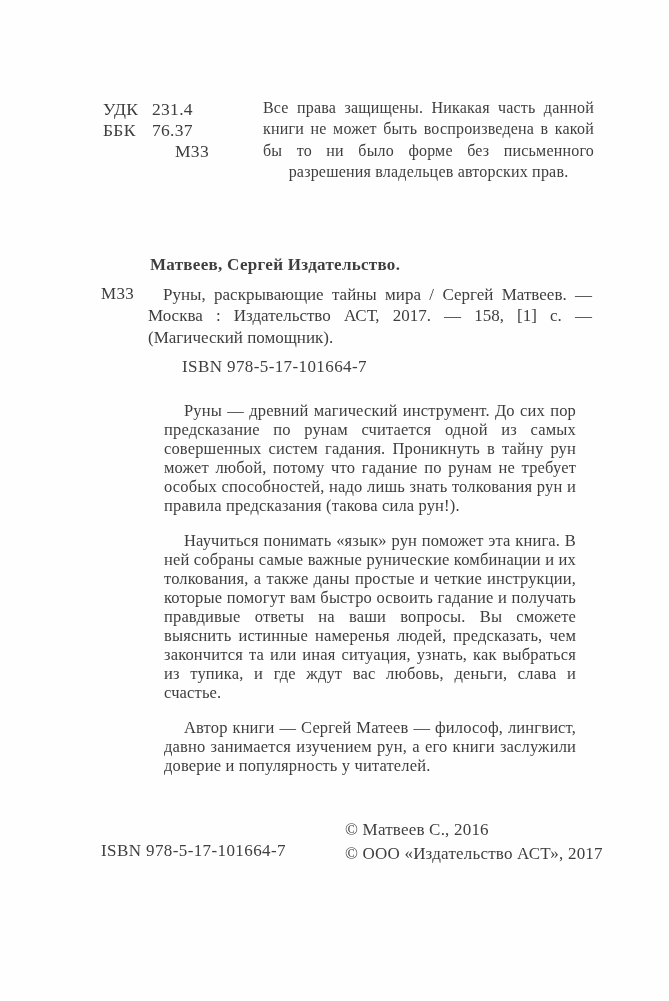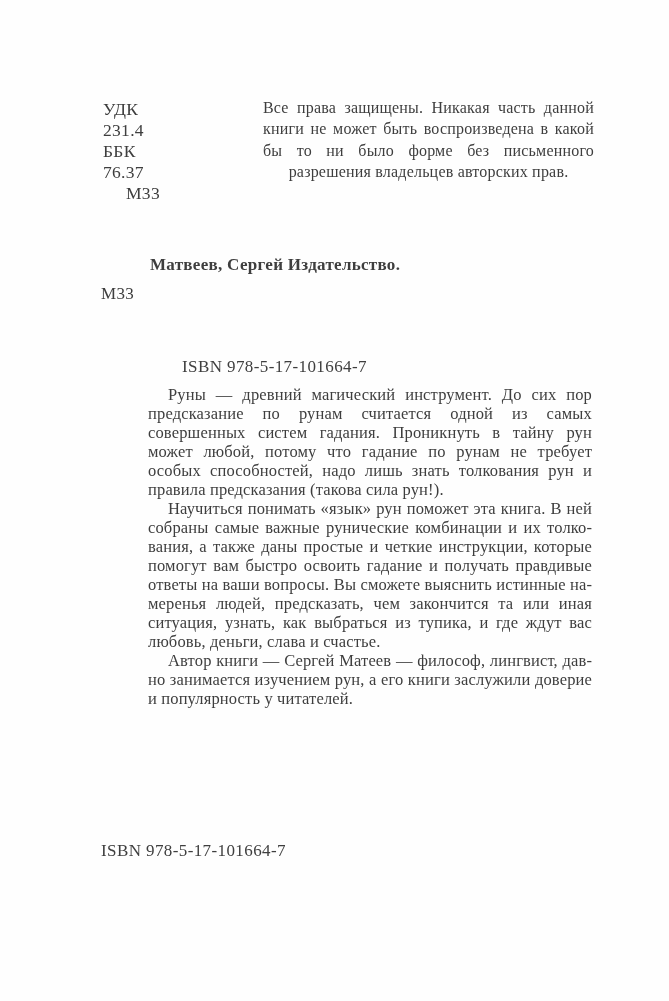--- a/index.html
+++ b/index.html
@@ -19,21 +19,21 @@
 
   
   .udc-block {
     position: absolute;
     left: 103px;
     top: 99px;
     font-size: 17.5px;
     line-height: 21px;
     letter-spacing: 0.3px;
   }
-  .udc-row { display: flex; flex-direction: column; }
+  .udc-row { display: flex; }
   .udc-label { display: inline-block; width: 49px; }
   .udc-value { display: inline-block; }
   .udc-authsign .udc-value { padding-left: 23px; }
 
   
   .rights-notice {
     position: absolute;
     left: 263px;
     top: 97px;
     width: 331px;
@@ -87,21 +87,21 @@
     left: 148px;
     top: 385px;
     width: 444px;
     font-size: 16.5px;
     line-height: 19px;
     text-align: justify;
     letter-spacing: 0.15px;
     hyphens: auto;
   }
   .annotation p {
-    margin: 0;
+    margin: 16px;
     text-indent: 20px;
   }
 
   
   .footer-isbn {
     position: absolute;
     left: 101px;
     top: 841px;
     font-size: 17px;
     letter-spacing: 0.4px;
@@ -132,23 +132,28 @@
     <div class="udc-row udc-authsign">
       <span class="udc-label"></span>
       <span class="udc-value">М33</span>
     </div>
   </div>
 
   <div class="rights-notice">Все права защищены. Никакая часть данной книги не может быть воспроизведена в какой бы то ни было форме без письменного разреше­ния владельцев авторских прав.</div>
 
   <div class="author-heading">Матвеев, Сергей Издательство.</div>
   <div class="entry-code">М33</div>
+  <p class="entry-desc">Руны, раскрывающие тайны мира / Сергей Матве­ев. — Москва : Издательство АСТ, 2017. — 158, [1] с. — (Магический помощник).</p>
   <div class="entry-isbn">ISBN 978-5-17-101664-7</div>
 
   <div class="annotation">
     <p>Руны — древний магический инструмент. До сих пор пред­сказание по рунам считается одной из самых совершенных си­стем гадания. Проникнуть в тайну рун может любой, потому что гадание по рунам не требует особых способностей, надо лишь знать толкования рун и правила предсказания (такова сила рун!).</p>
     <p>Научиться понимать «язык» рун поможет эта книга. В ней собраны самые важные рунические комбинации и их толко­вания, а также даны простые и четкие инструкции, которые помогут вам быстро освоить гадание и получать правдивые ответы на ваши вопросы. Вы сможете выяснить истинные на­меренья людей, предсказать, чем закончится та или иная ситу­ация, узнать, как выбраться из тупика, и где ждут вас любовь, деньги, слава и счастье.</p>
     <p>Автор книги — Сергей Матеев — философ, лингвист, дав­но занимается изучением рун, а его книги заслужили доверие и популярность у читателей.</p>
   </div>
 
   <div class="footer-isbn">ISBN 978-5-17-101664-7</div>
+  <div class="copyright-block">
+    <div>© Матвеев С., 2016</div>
+    <div>© ООО «Издательство АСТ», 2017</div>
+  </div>
 
 </div>
 
 </body></html>

